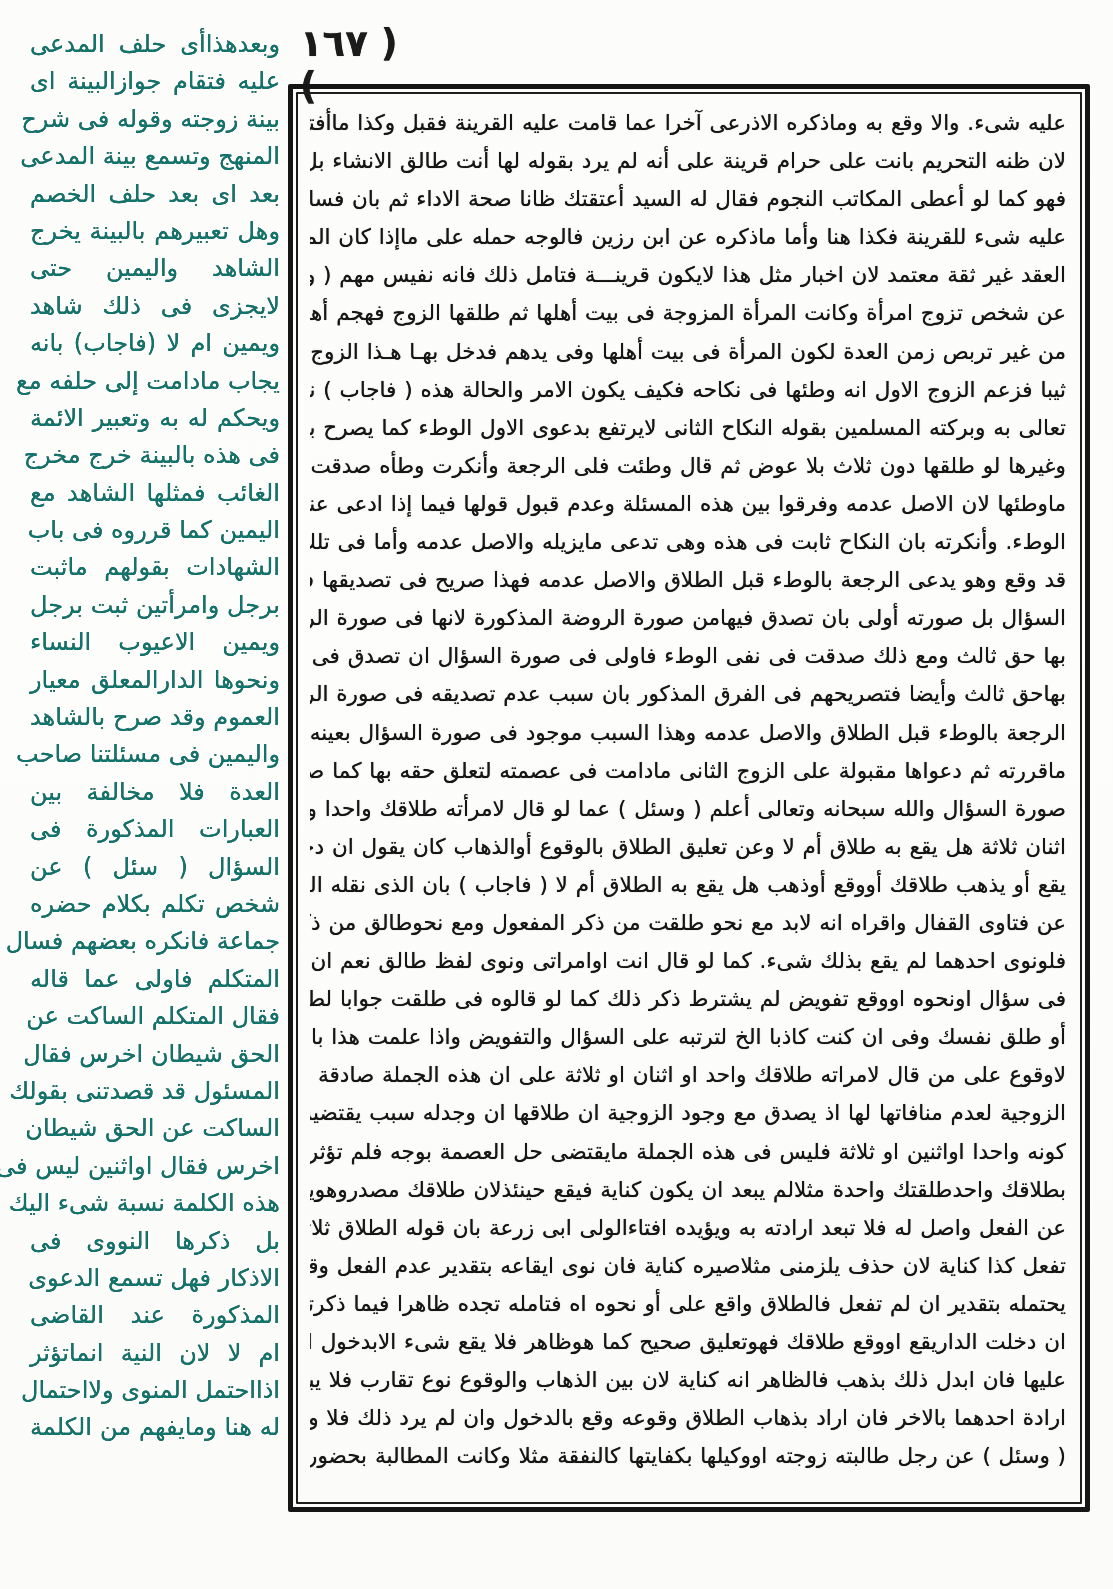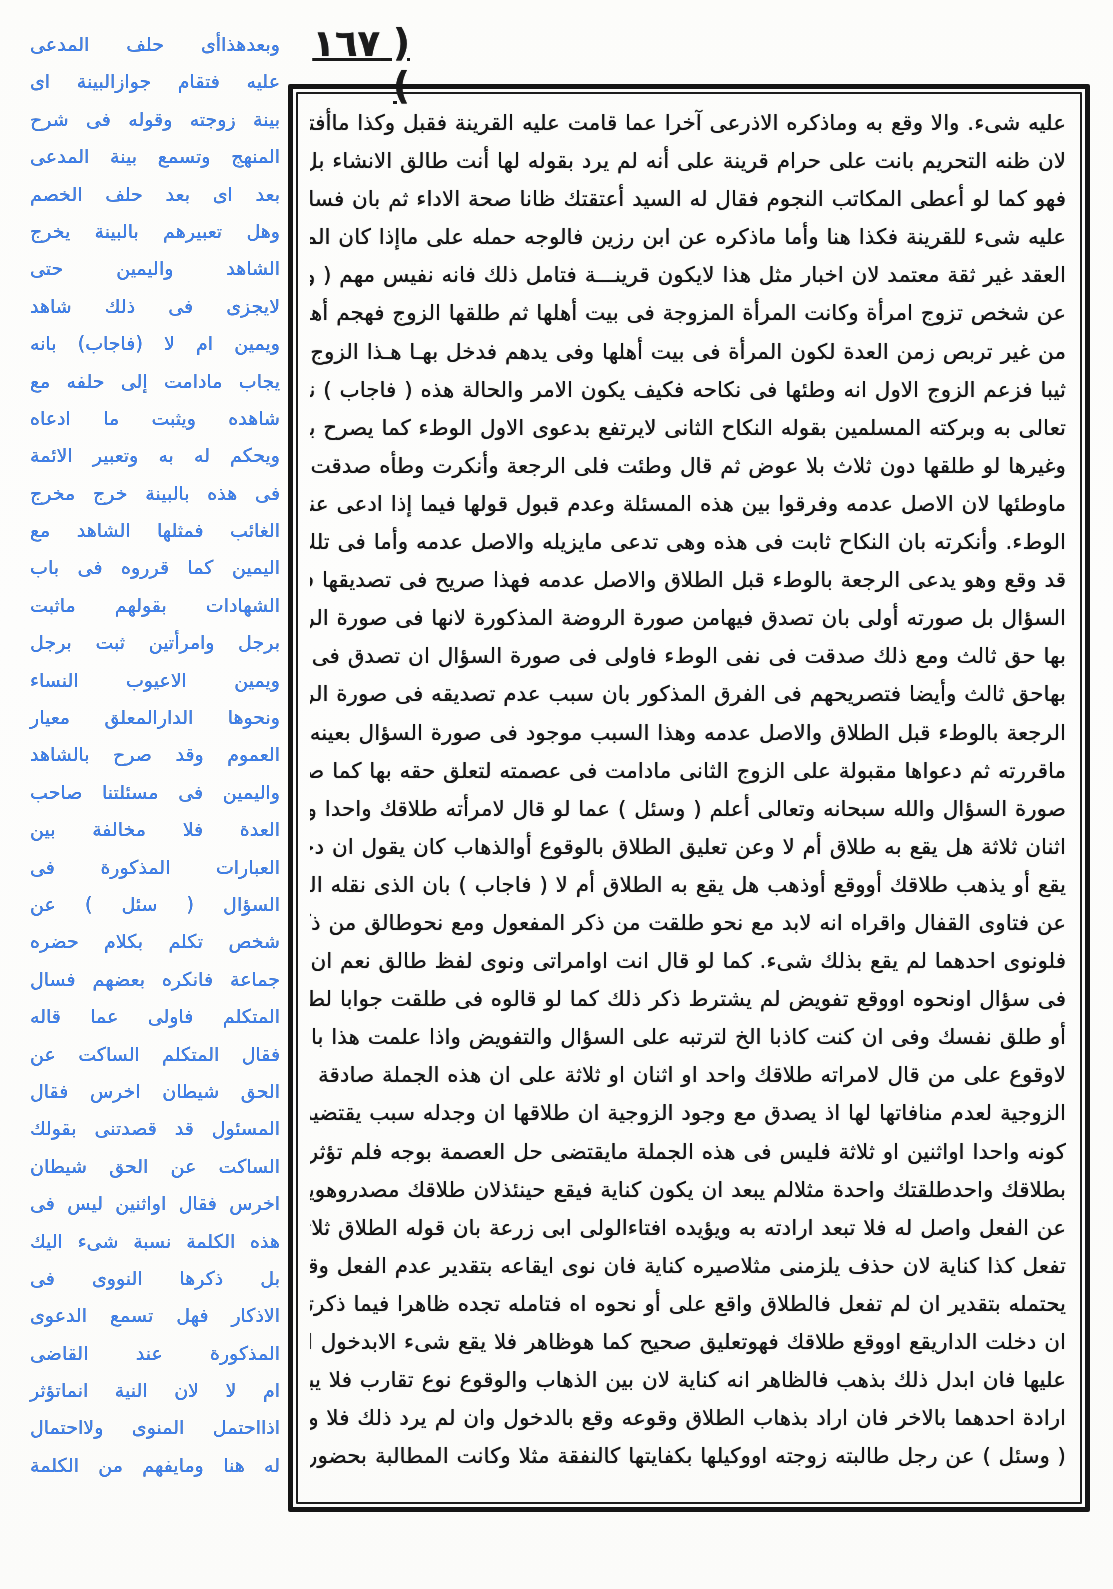--- a/index.html
+++ b/index.html
@@ -25,45 +25,44 @@
   
   .margin-col {
     position: absolute;
     left: 30px;
     top: 26px;
     width: 250px;
     direction: rtl;
     text-align: right;
   }
   .margin-line {
-    font-size: 19px;
+    font-size: 24px;
     line-height: 37.4px;
     height: 37.4px;
     white-space: nowrap;
     overflow: visible;
     text-align: justify;
     text-align-last: justify;
-    color: #3b82f6;
+    color: #0f766e;
     letter-spacing: -0.2px;
     text-shadow: 0 0 0.6px rgba(20,20,20,0.85);
   }
 
   
   .page-number {
     position: absolute;
     left: 300px;
     top: 22px;
     width: 110px;
     font-size: 37px;
     font-weight: bold;
     direction: rtl;
-    text-align: right;
+    text-align: left;
     letter-spacing: 1px;
     text-shadow: 0 0 0.7px rgba(10,10,10,0.9);
-    text-decoration: underline;
   }
 
   
   .frame {
     position: absolute;
     left: 288px;
     top: 84px;
     width: 802px;
     height: 1428px;
     border: 5px solid #151515;
@@ -107,21 +106,20 @@
 <div class="margin-line">وبعدهذاأى حلف المدعى</div>
     <div class="margin-line">عليه فتقام جوازالبينة اى</div>
     <div class="margin-line">بينة زوجته وقوله فى شرح</div>
     <div class="margin-line">المنهج وتسمع بينة المدعى</div>
     <div class="margin-line">بعد اى بعد حلف الخصم</div>
     <div class="margin-line">وهل تعبيرهم بالبينة يخرج</div>
     <div class="margin-line">الشاهد واليمين حتى</div>
     <div class="margin-line">لايجزى فى ذلك شاهد</div>
     <div class="margin-line">ويمين ام لا (فاجاب) بانه</div>
     <div class="margin-line">يجاب مادامت إلى حلفه مع</div>
-    <div class="margin-line">شاهده ويثبت ما ادعاه</div>
     <div class="margin-line">ويحكم له به وتعبير الائمة</div>
     <div class="margin-line">فى هذه بالبينة خرج مخرج</div>
     <div class="margin-line">الغائب فمثلها الشاهد مع</div>
     <div class="margin-line">اليمين كما قرروه فى باب</div>
     <div class="margin-line">الشهادات بقولهم ماثبت</div>
     <div class="margin-line">برجل وامرأتين ثبت برجل</div>
     <div class="margin-line">ويمين الاعيوب النساء</div>
     <div class="margin-line">ونحوها الدارالمعلق معيار</div>
     <div class="margin-line">العموم وقد صرح بالشاهد</div>
     <div class="margin-line">واليمين فى مسئلتنا صاحب</div>

